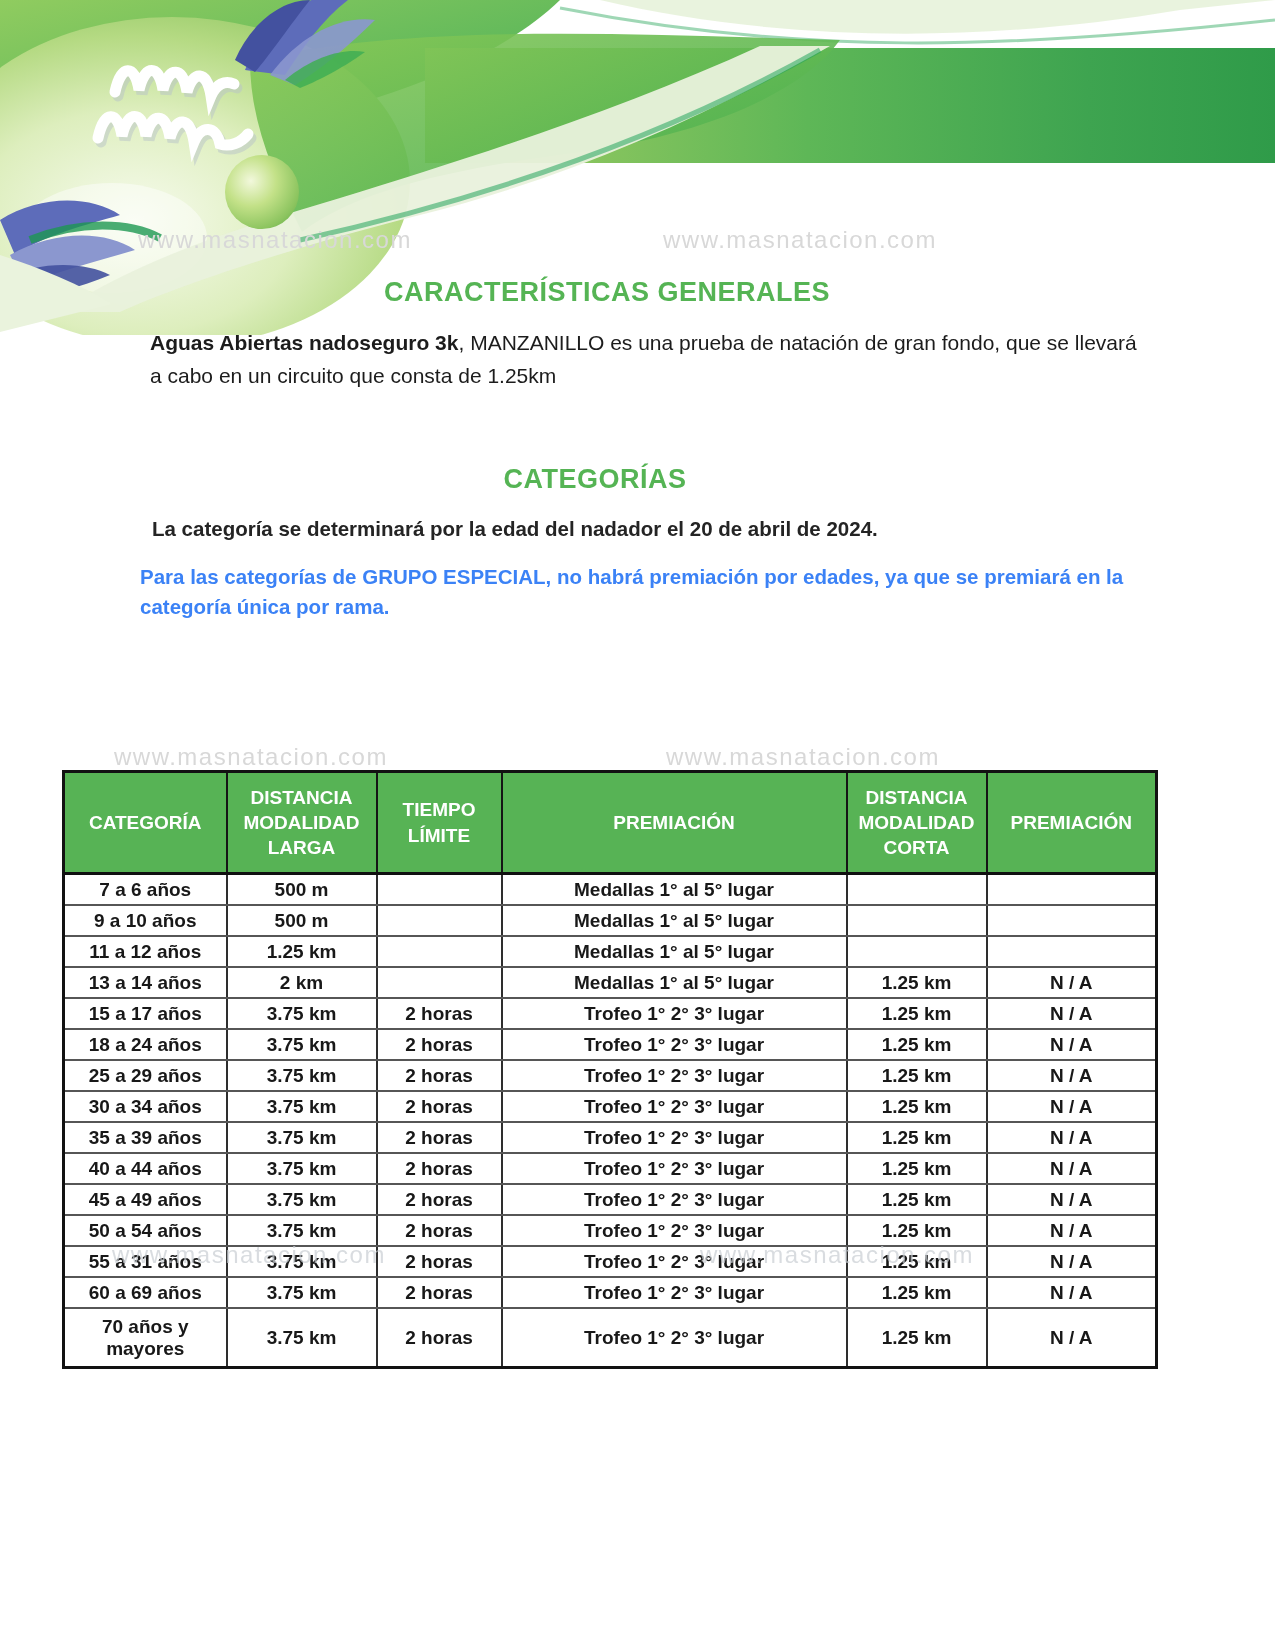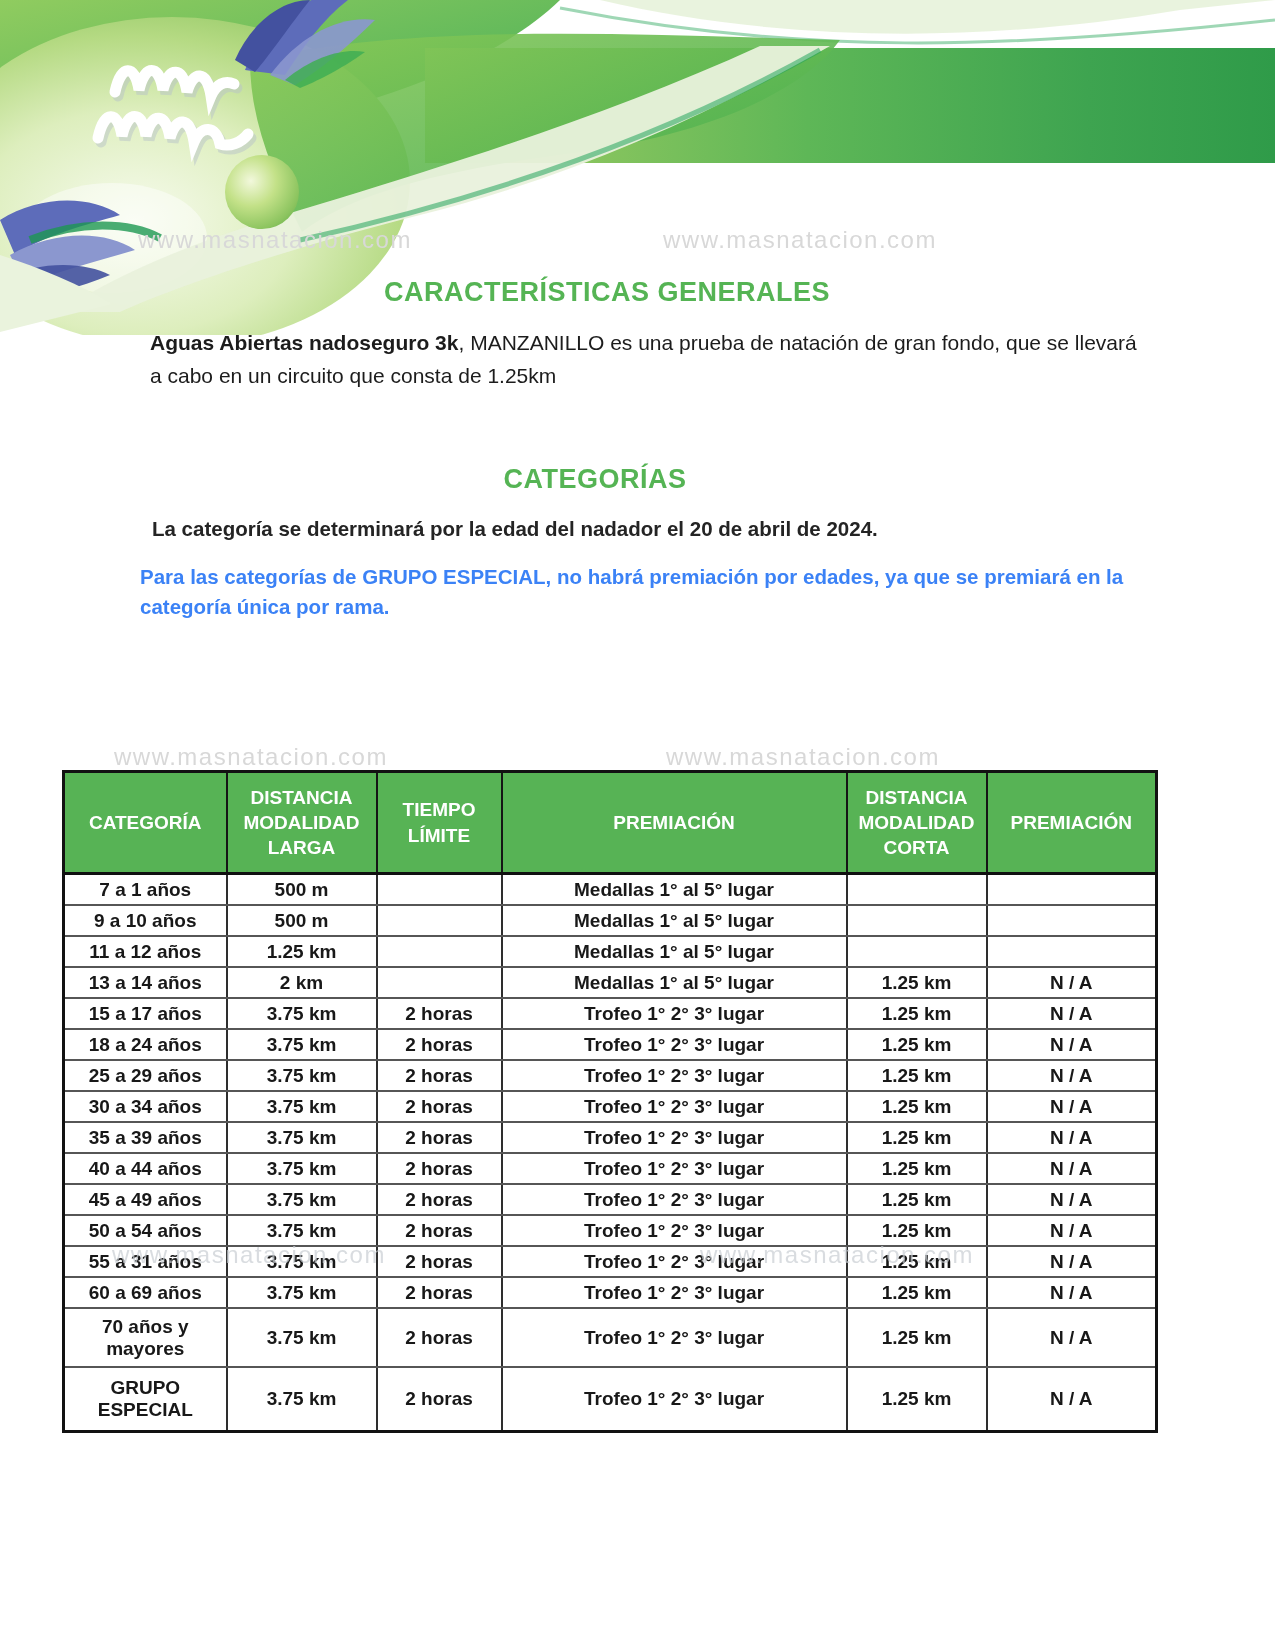--- a/index.html
+++ b/index.html
@@ -157,21 +157,21 @@
 LÍMITE</th>
             <th>PREMIACIÓN</th>
             <th>DISTANCIA
 MODALIDAD
 CORTA</th>
             <th>PREMIACIÓN</th>
           </tr>
       </thead>
       <tbody>
           <tr>
-            <td>7 a 1 años</td>
+            <td>7 a 6 años</td>
             <td>500 m</td>
             <td></td>
             <td>Medallas 1° al 5° lugar</td>
             <td></td>
             <td></td>
           </tr>
           <tr>
             <td>9 a 10 años</td>
             <td>500 m</td>
             <td></td>
@@ -277,26 +277,17 @@
           </tr>
           <tr class="tall">
             <td>70 años y
 mayores</td>
             <td>3.75 km</td>
             <td>2 horas</td>
             <td>Trofeo 1° 2° 3° lugar</td>
             <td>1.25 km</td>
             <td>N / A</td>
           </tr>
-          <tr class="xtall">
-            <td class="bold-cat">GRUPO
-ESPECIAL</td>
-            <td>3.75 km</td>
-            <td>2 horas</td>
-            <td>Trofeo 1° 2° 3° lugar</td>
-            <td>1.25 km</td>
-            <td>N / A</td>
-          </tr>
         </tbody>
     </table>
   </div>
 
 </div>
 
 </body></html>

